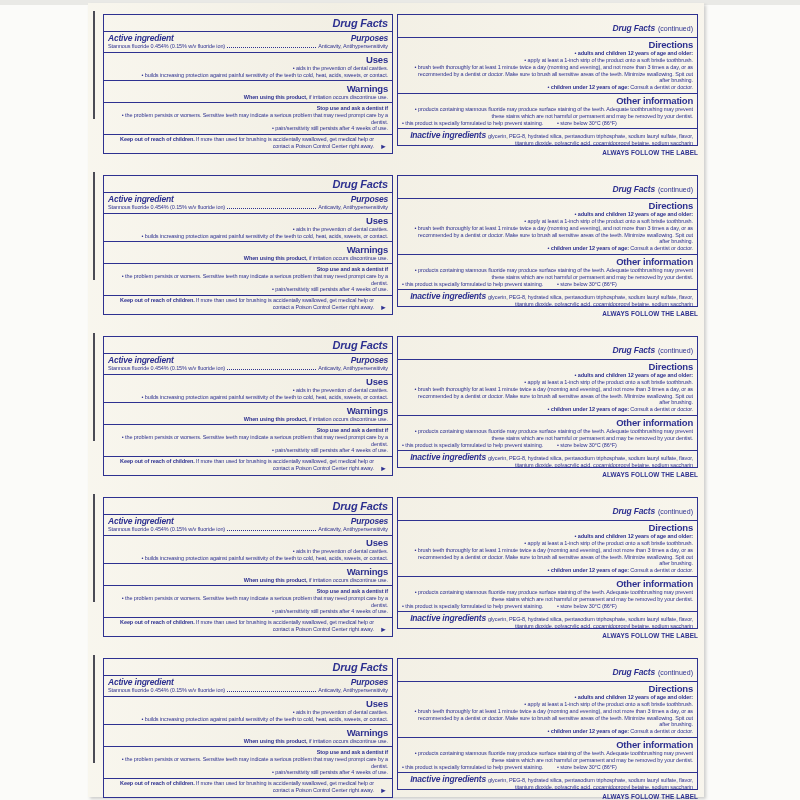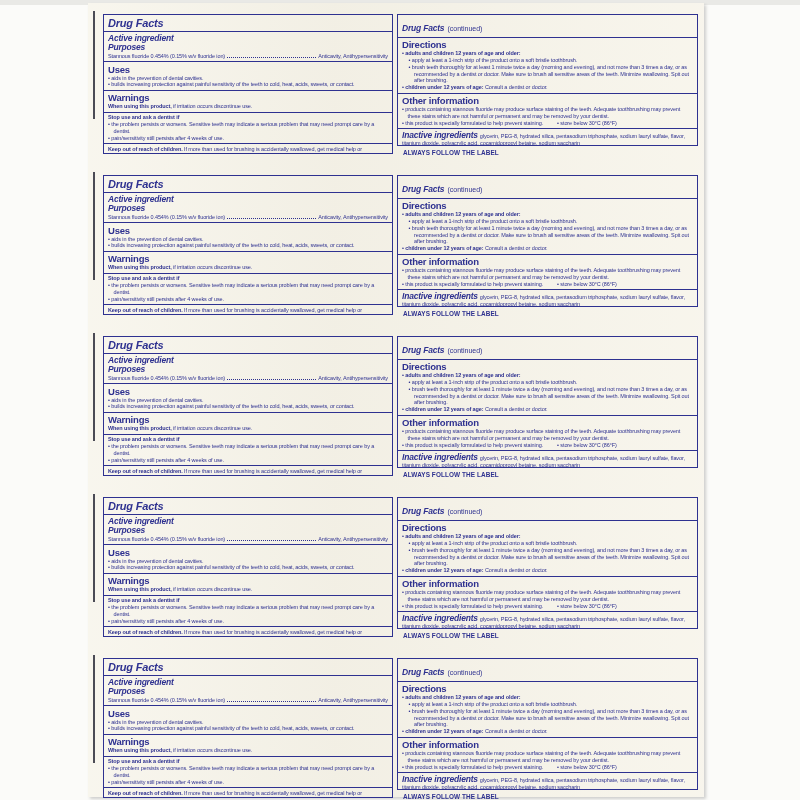--- a/index.html
+++ b/index.html
@@ -10,21 +10,21 @@
     font-family: "Liberation Sans", sans-serif;
     color: var(--ink, #2e3190);
   }
   .top-strip { position:absolute; top:0; left:0; width:800px; height:5px; background:#e9e9e6; }
   .sheet {
     position:absolute; left:88px; top:3px; width:616px; height:794px;
     background: var(--sheet_bg, #f6f3e8);
     background-image: linear-gradient(90deg, rgba(255,255,255,.25), rgba(0,0,0,.015) 40%, rgba(255,255,255,.2));
     box-shadow: 2px 2px 3px rgba(0,0,0,.18);
   }
-  .panel { position:absolute; left:15px; width:511px; height:142px; }
+  .panel { position:absolute; left:15px; width:511px; height:142px;text-align:right; }
   .cutmark { position:absolute; left:-10px; top:-3px; width:1.5px; height:108px; background:#4b4b55; }
 
   .box {
     position:absolute; top:0; border:1.4px solid var(--ink,#2e3190);
     padding:2px 4px; overflow:hidden;
   }
   .box-left  { left:0; width:290px; height:140px; }
   .rightcol  { position:absolute; left:294px; top:0; width:301px; }
   .box-right { position:relative; width:301px; height:132px; }
   .always {
@@ -38,21 +38,21 @@
   .t-xl { font-size:11px;  line-height:12.5px; font-weight:bold; font-style:italic; letter-spacing:-0.2px; }
   .t-l  { font-size:9.5px; line-height:11px;   font-weight:bold; letter-spacing:-0.2px; }
   .t-m  { font-size:8.5px; line-height:9.5px;  font-weight:bold; font-style:italic; letter-spacing:-0.2px; }
   .cont { font-size:7px; font-weight:normal; font-style:normal; margin-left:3px; }
 
   .body { font-size:5.5px; line-height:6.8px; letter-spacing:-0.1px; }
   .bold { font-weight:bold; }
   .b    { padding-left:5.5px; text-indent:-5.5px; }
   .lvl2 { margin-left:6.5px; }
 
-  .row-flex   { display:flex; justify-content:space-between; align-items:baseline;flex-direction:column; }
+  .row-flex   { display:flex; justify-content:space-between; align-items:baseline; }
   .leader-row { display:flex; align-items:baseline; white-space:nowrap; }
   .leader     { flex:1; border-bottom:1px dotted var(--ink,#2e3190); margin:0 2px 1px 2px; min-width:8px; }
   .row-split  { display:flex; gap:14px; }
 
   .keep  { position:relative; padding-right:14px; }
   .arrow { position:absolute; right:1px; bottom:0; font-size:7.5px; line-height:7px; font-style:normal; }
 
   .inactive  { margin-top:0.5px; }
   .inactive .t-m { line-height:8.5px; }
   .inactive .list { margin-left:2px; }

